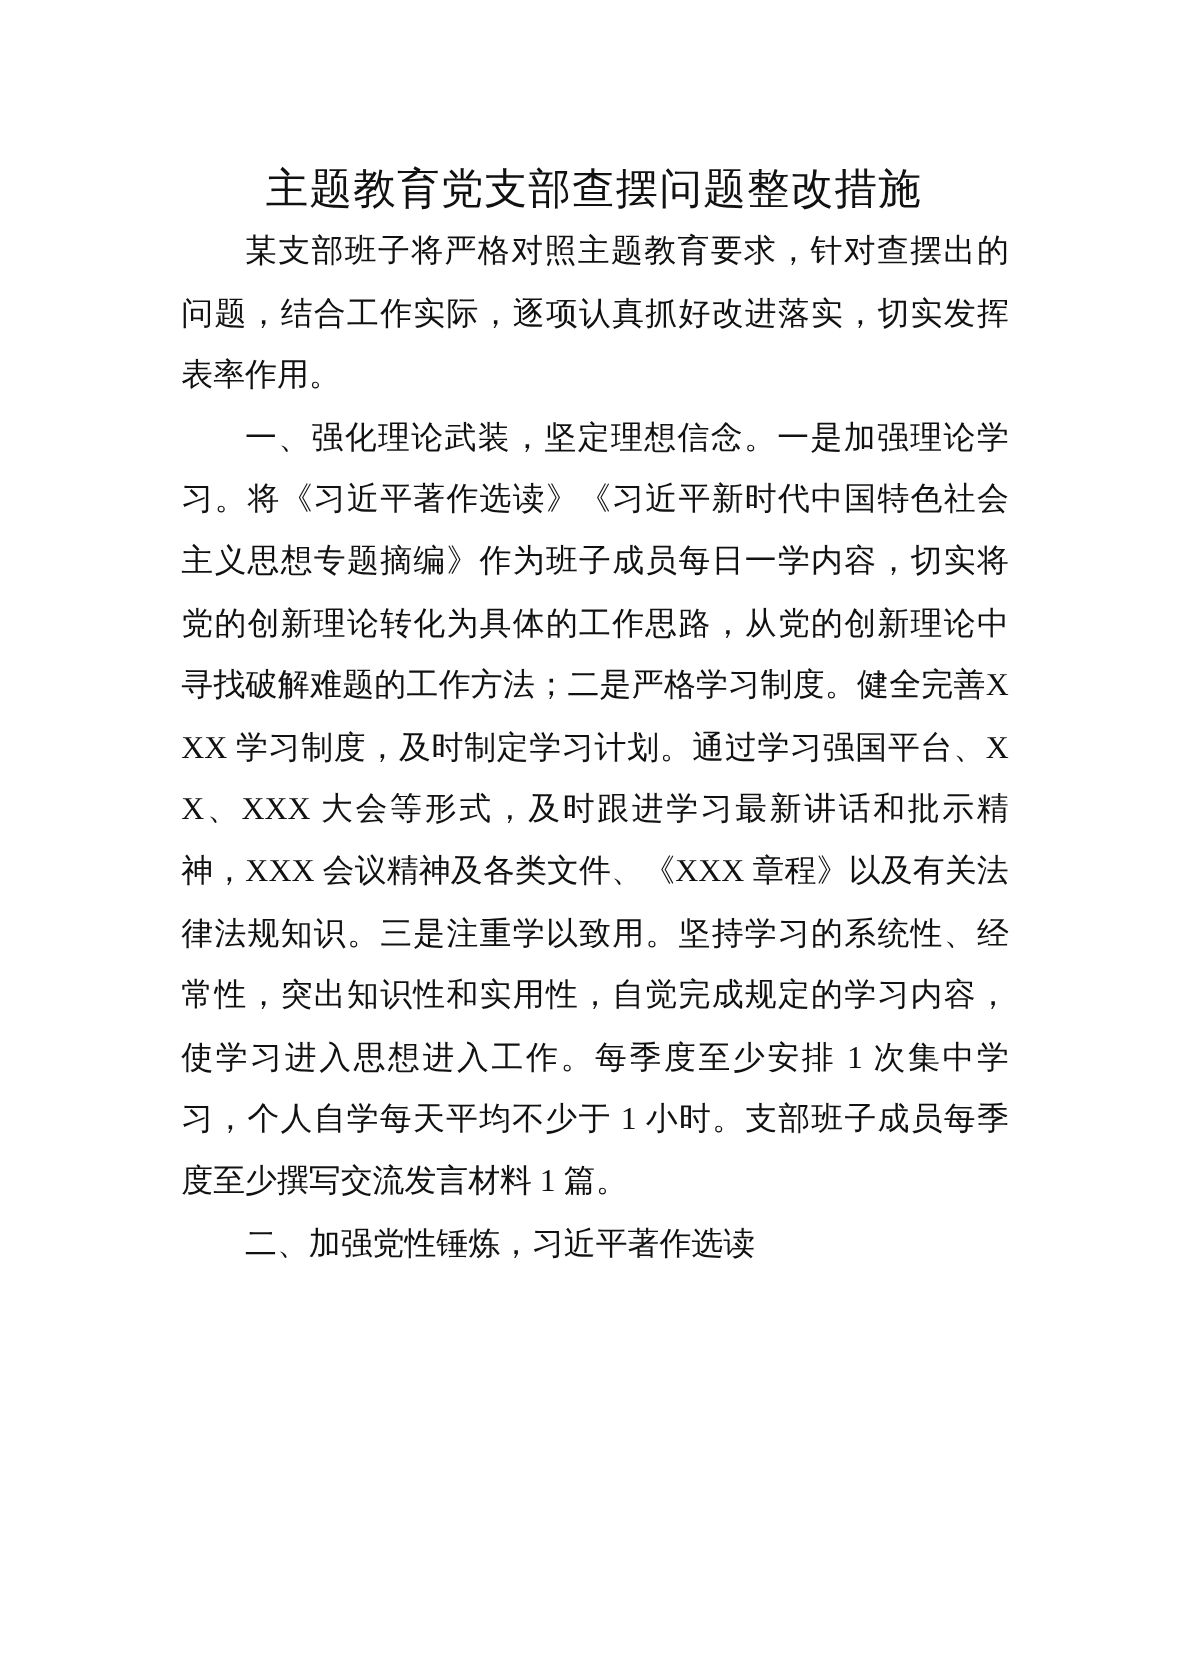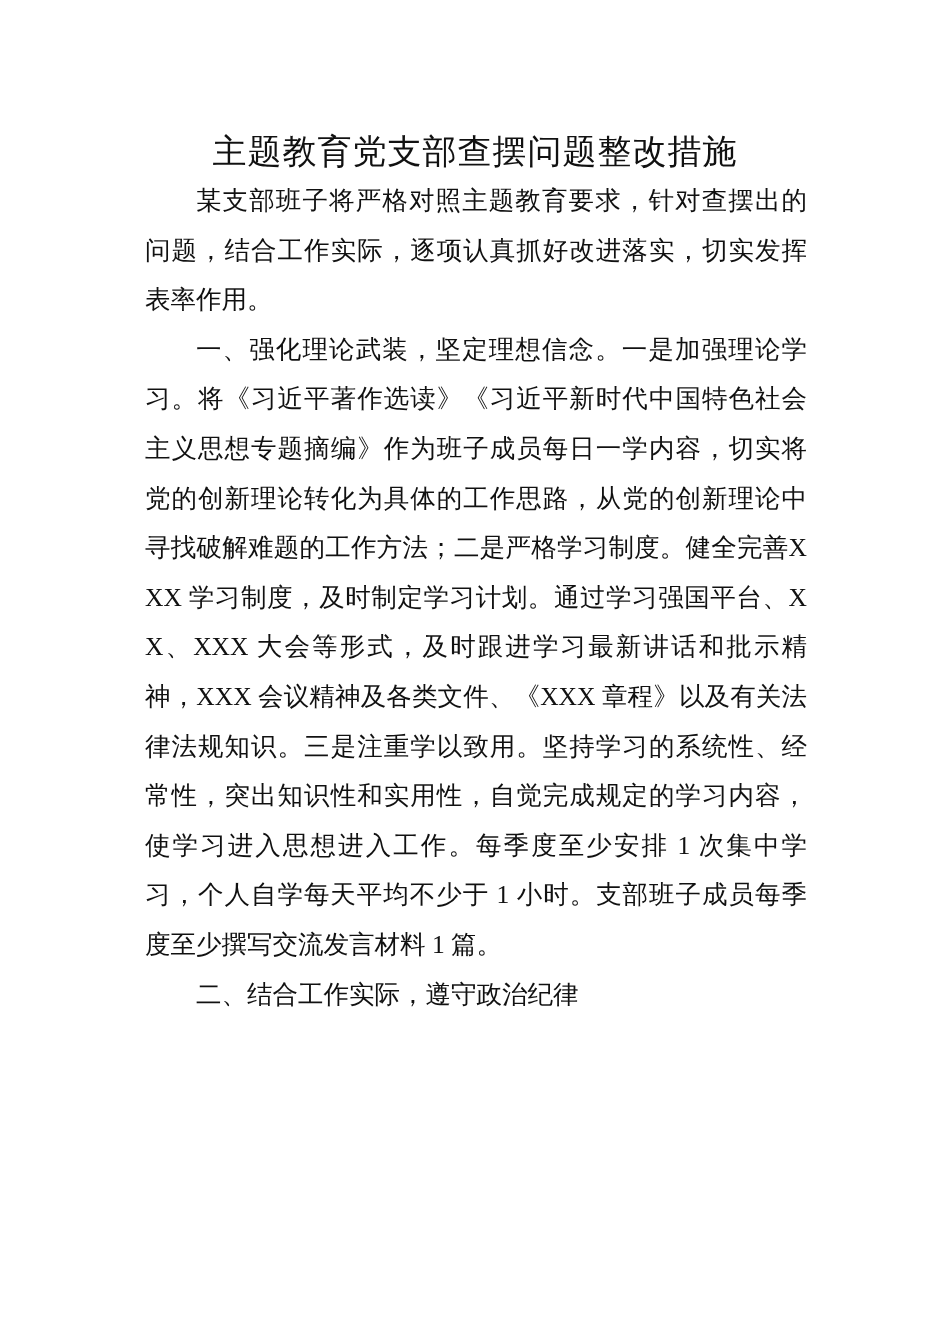--- a/index.html
+++ b/index.html
@@ -54,15 +54,15 @@
     }
   </style>
 </head>
 <body>
 
 <div class="page">
   <h1 class="title">主题教育党支部查摆问题整改措施</h1>
   <div class="body-text">
     <p class="para">某支部班子将严格对照主题教育要求，针对查摆出的问题，结合工作实际，逐项认真抓好改进落实，切实发挥表率作用。</p>
     <p class="para" style="margin-top:0;">一、强化理论武装，坚定理想信念。一是加强理论学习。将《习近平著作选读》《习近平新时代中国特色社会主义思想专题摘编》作为班子成员每日一学内容，切实将党的创新理论转化为具体的工作思路，从党的创新理论中寻找破解难题的工作方法；二是严格学习制度。健全完善XXX 学习制度，及时制定学习计划。通过学习强国平台、XX、XXX 大会等形式，及时跟进学习最新讲话和批示精神，XXX 会议精神及各类文件、《XXX 章程》以及有关法律法规知识。三是注重学以致用。坚持学习的系统性、经常性，突出知识性和实用性，自觉完成规定的学习内容，使学习进入思想进入工作。每季度至少安排 1 次集中学习，个人自学每天平均不少于 1 小时。支部班子成员每季度至少撰写交流发言材料 1 篇。</p>
-    <p class="para">二、结合工作实际，遵守政治纪律</p>
+    <p class="para">二、加强党性锤炼，习近平著作选读</p>
   </div>
 </div>
 
 </body></html>

